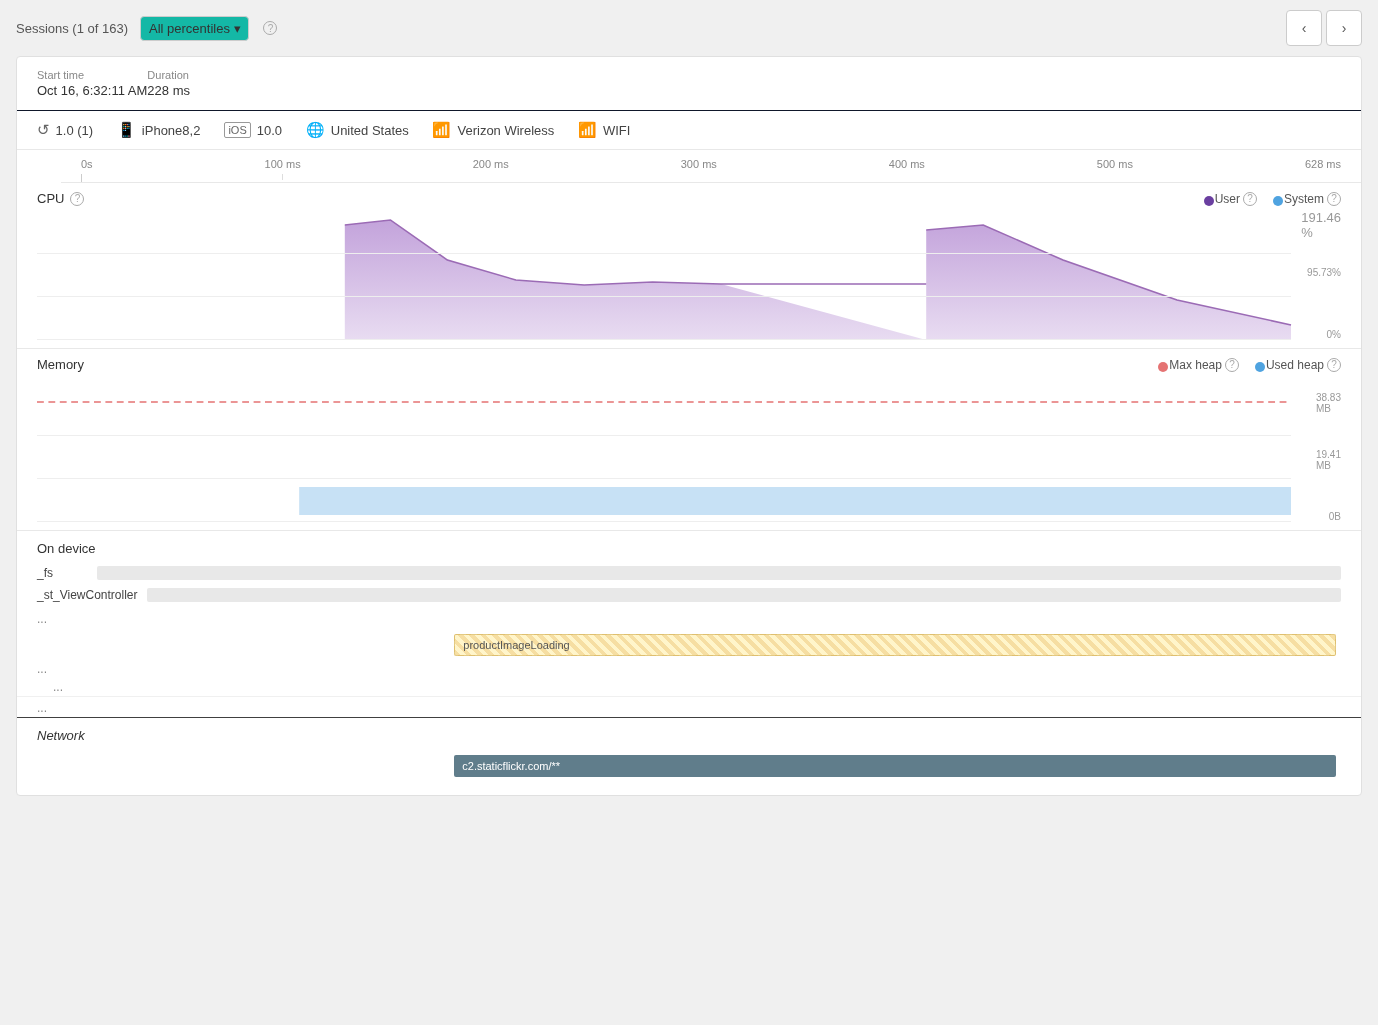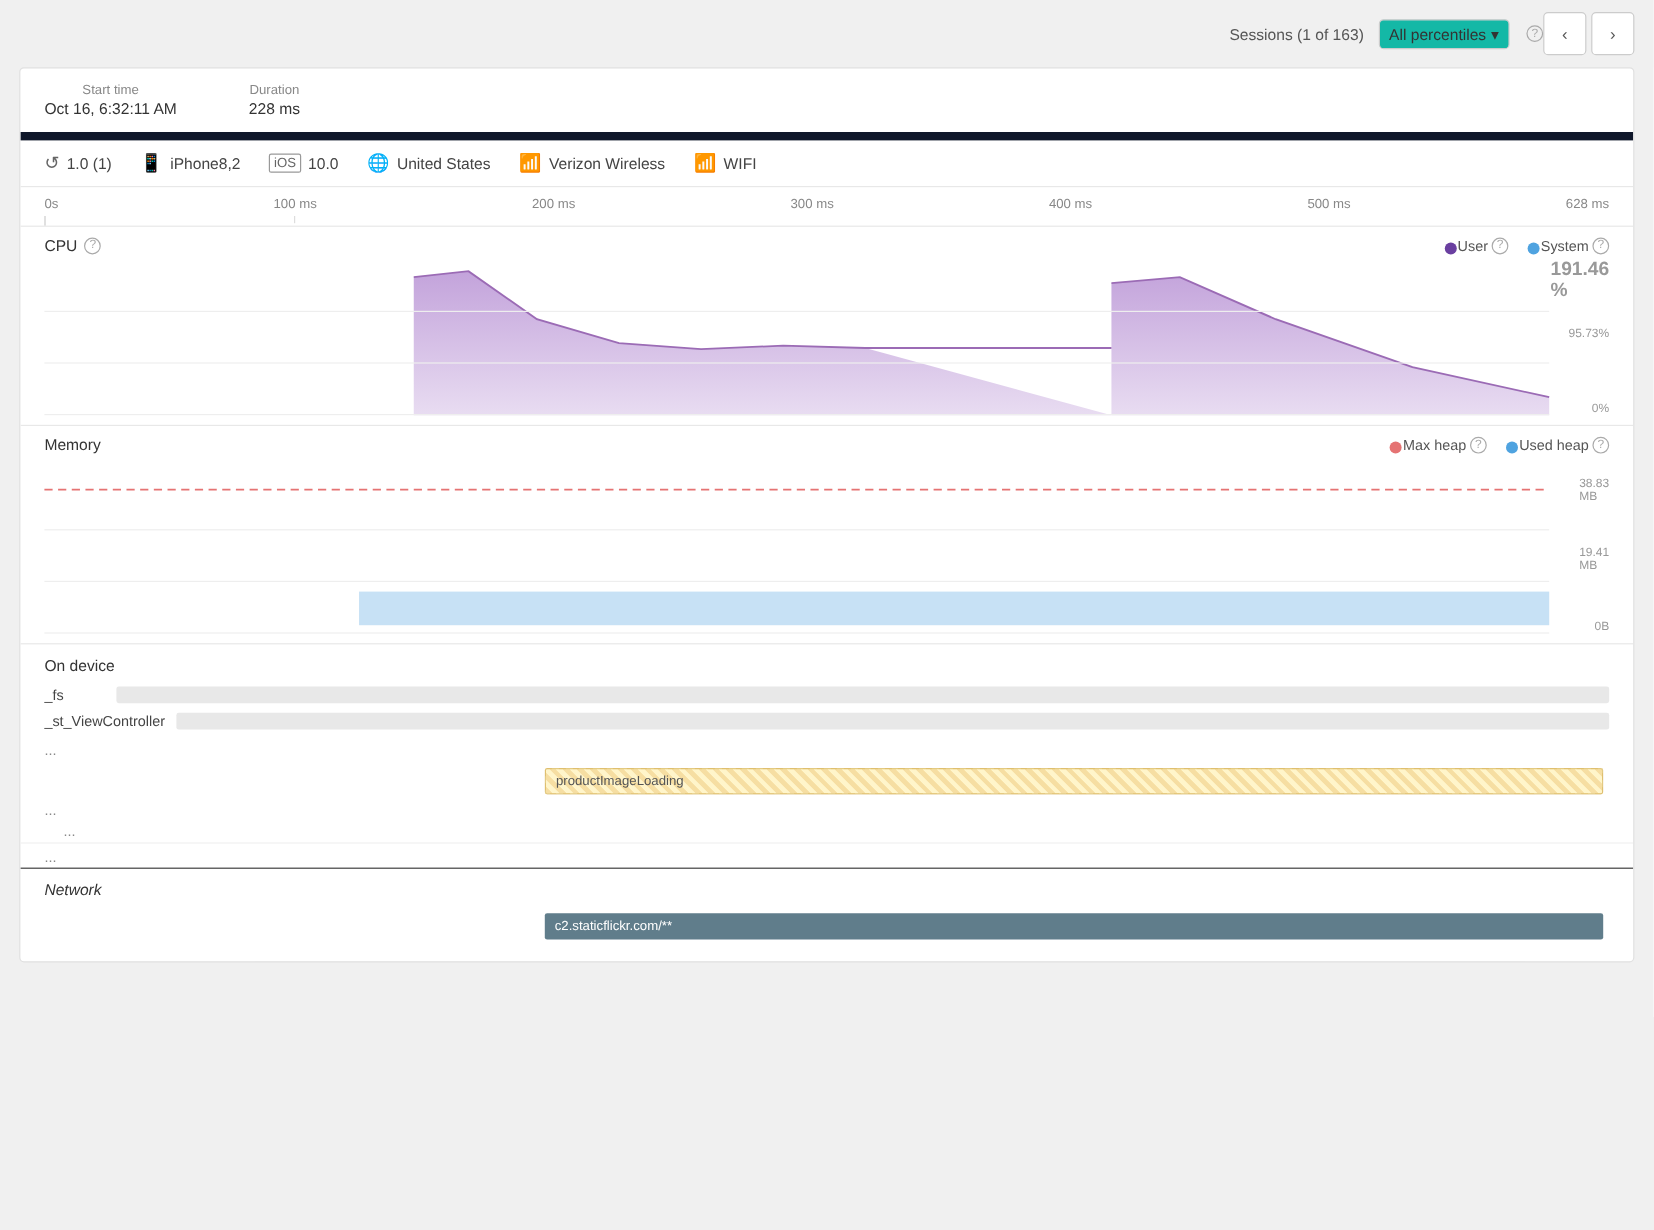--- a/index.html
+++ b/index.html
@@ -1,19 +1,19 @@
 <!DOCTYPE html>
 <html><head>
   <meta charset="utf-8">
   <style>
     * { box-sizing: border-box; margin: 0; padding: 0; }
     body { background: #f0f0f0; font-family: -apple-system, BlinkMacSystemFont, 'Segoe UI', sans-serif; font-size: 13px; color: #333; }
 
     .top-bar {
-      display: flex; align-items: center; justify-content: flex-end;
+      display: flex; align-items: center; justify-content: space-between;
       padding: 10px 16px; background: #f0f0f0;
     }
     .top-bar-left { display: flex; align-items: center; gap: 12px; }
     .sessions-label { font-size: 13px; color: #555; }
     .percentile-select {
       display: flex; align-items: center; gap: 4px; padding: 4px 8px;
       border: 1px solid #ccc; border-radius: 4px; background: #14b8a6; cursor: pointer; font-size: 13px;
     }
     .nav-buttons { display: flex; gap: 4px; }
     .nav-btn {
@@ -21,38 +21,38 @@
       background: white; display: flex; align-items: center; justify-content: center;
       cursor: pointer; font-size: 14px; color: #555;
     }
 
     .main-card {
       margin: 0 16px 16px 16px; background: white; border: 1px solid #e0e0e0; border-radius: 4px;
       overflow: hidden;
     }
 
     .session-header {
-      padding: 12px 20px; border-bottom: 7px solid #0f172a;
-      display: flex; align-items: center; gap: 60px; text-align: center;
+      padding: 12px 20px; border-bottom: 1px solid #0f172a;
+      display: flex; align-items: center; 
     }
     .session-meta { display: flex; flex-direction: column; }
     .meta-label { font-size: 11px; color: #888; margin-bottom: 2px; }
     .meta-value { font-size: 13px; color: #333; font-weight: 500; }
 
     .device-bar {
       display: flex; align-items: center; gap: 0; padding: 10px 20px;
       border-bottom: 1px solid #e8e8e8;
     }
     .device-item {
       display: flex; align-items: center; gap: 6px; padding: 0 24px 0 0; font-size: 13px; color: #444;
     }
     .device-icon { font-size: 15px; color: #666; }
 
     .timeline-bar {
-      padding: 8px 20px 0 20px; border-bottom: 1px solid #e8e8e8; position: relative;
+      padding: 8px 20px 0 20px; border-bottom: 1px solid #e8e8e8; position: relative; margin-left: 44px;
     }
     .timeline-labels {
       display: flex; justify-content: space-between; font-size: 11px; color: #888; padding-bottom: 4px;
     }
 
     .section { border-bottom: 1px solid #e8e8e8; }
     .section-header {
       display: flex; align-items: center; justify-content: space-between;
       padding: 8px 20px 4px 20px;
     }
@@ -174,21 +174,21 @@
           <linearGradient id="cpuGrad" x1="0" y1="0" x2="0" y2="1">
             <stop offset="0%" stop-color="rgba(180,140,210,0.8)"></stop>
             <stop offset="100%" stop-color="rgba(180,140,210,0.3)"></stop>
           </linearGradient>
         </defs>
         <polygon points="0,130 270,130 270,15 310,10 360,50 420,70 480,75 540,72 600,74 780,130 780,20 830,15 900,50 1000,90 1100,115 1100,130" fill="url(#cpuGrad)" stroke="none"></polygon>
         <polyline points="270,15 310,10 360,50 420,70 480,75 540,72 600,74 780,74" fill="none" stroke="#9b6bb5" stroke-width="1.5"></polyline>
         <polyline points="780,20 830,15 900,50 1000,90 1100,115" fill="none" stroke="#9b6bb5" stroke-width="1.5"></polyline>
       </svg>
       
-      <div style="position:absolute;right:0;top:0;font-size:16px;color:#999;font-weight:bold;">191.46<br>%</div>
+      <div style="position:absolute;right:0;top:0;font-size:13px;color:#999;">191.46<br>%</div>
       <div style="position:absolute;right:0;top:calc(50% - 8px);font-size:10px;color:#999;">95.73%</div>
       <div style="position:absolute;right:0;bottom:0;font-size:10px;color:#999;">0%</div>
     </div>
   </div>
 
   <div class="section">
     <div class="section-header">
       <div class="section-title">
         <span>Memory</span>
       </div>

